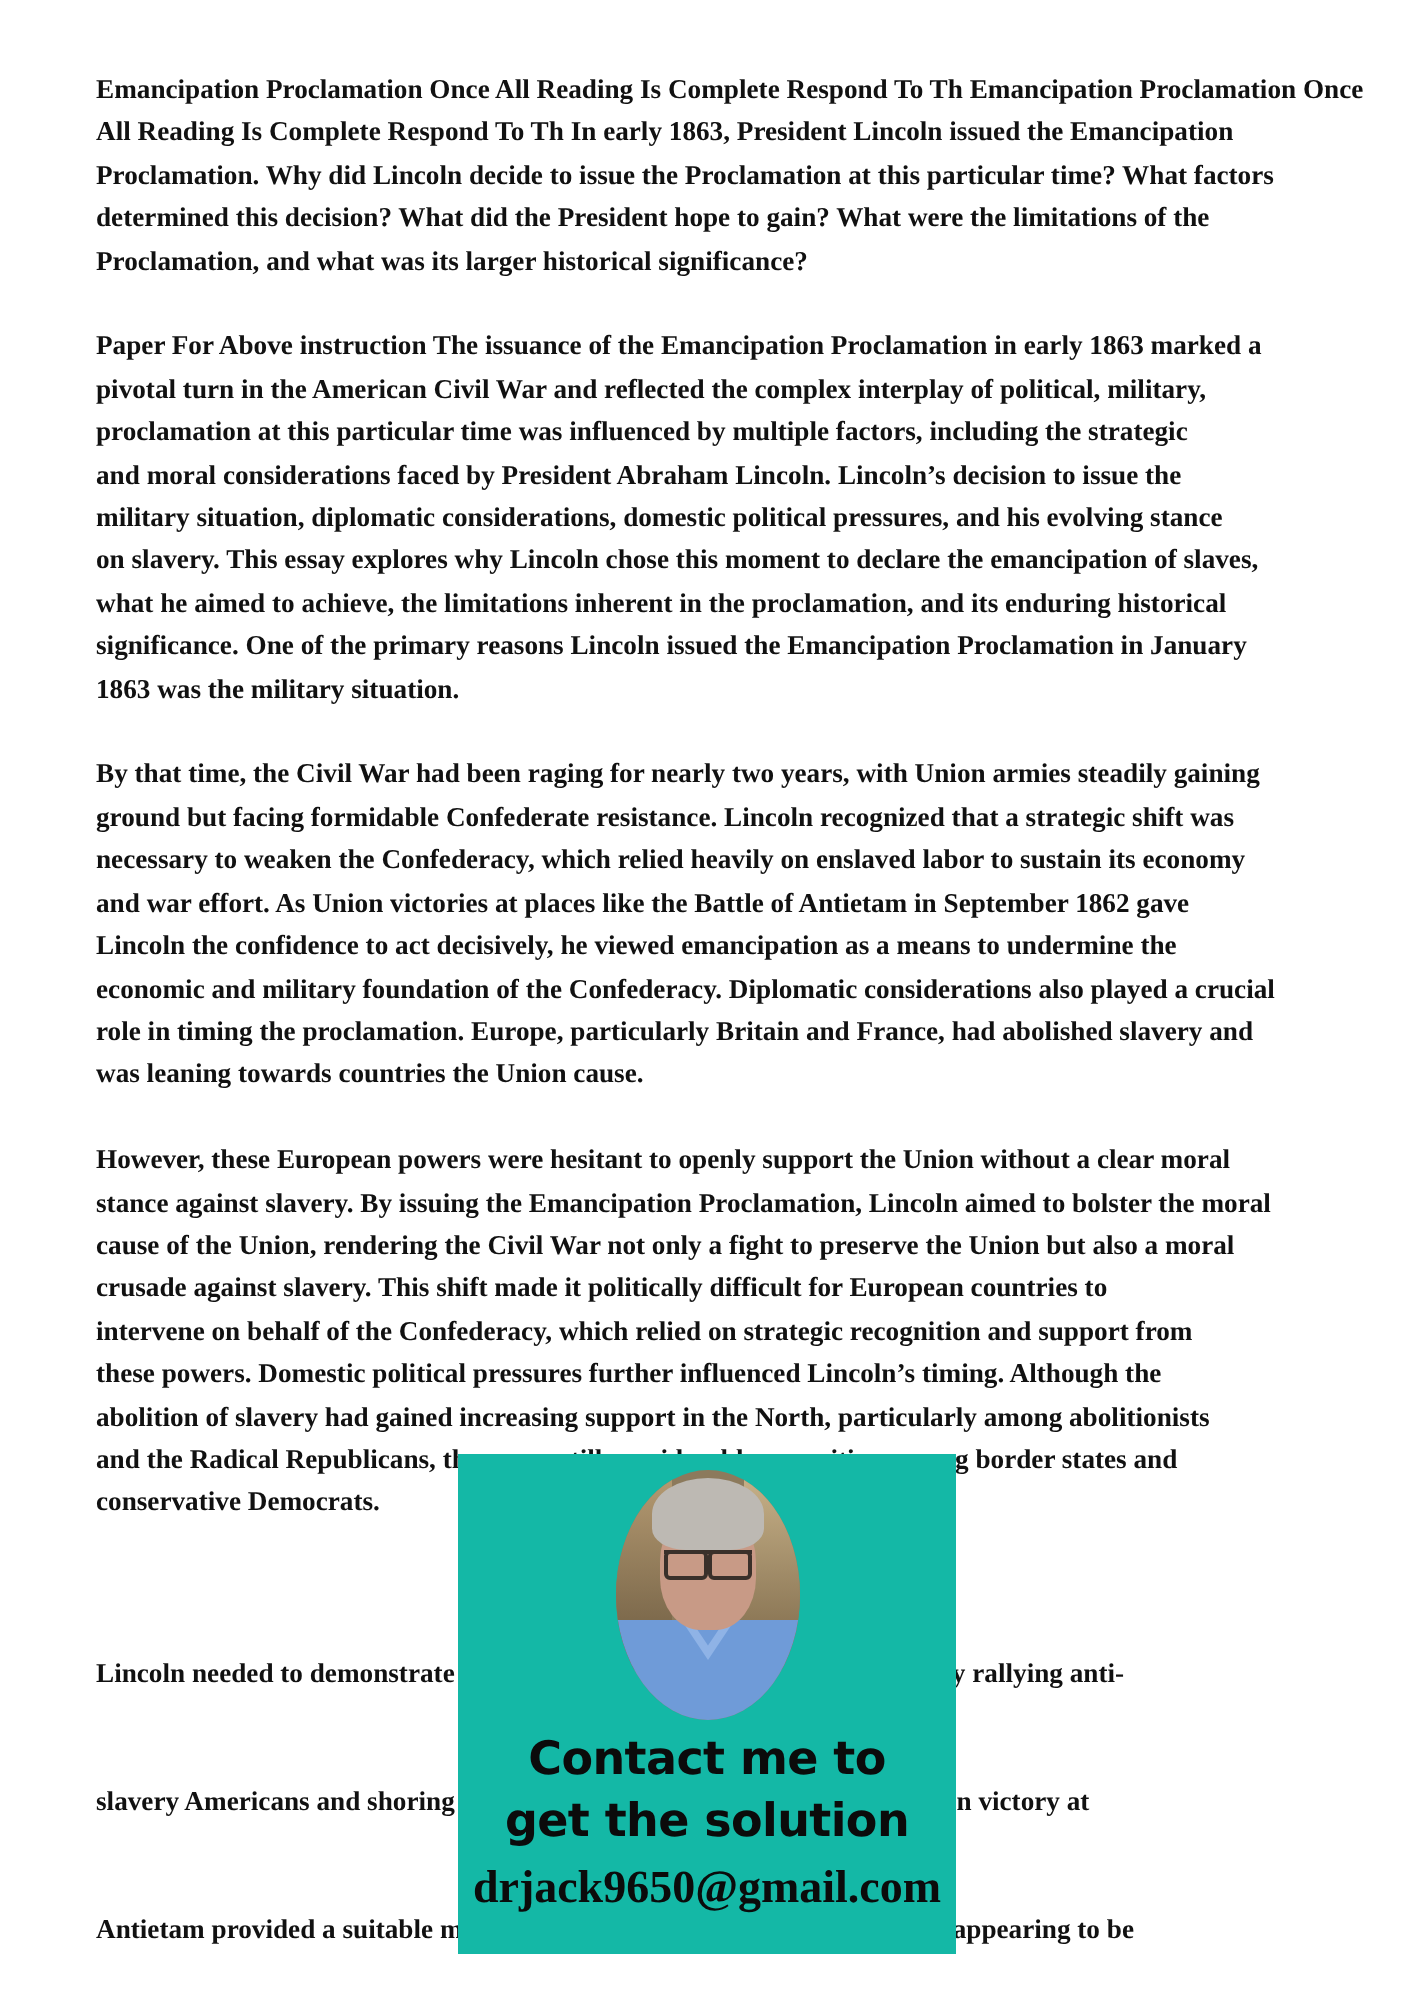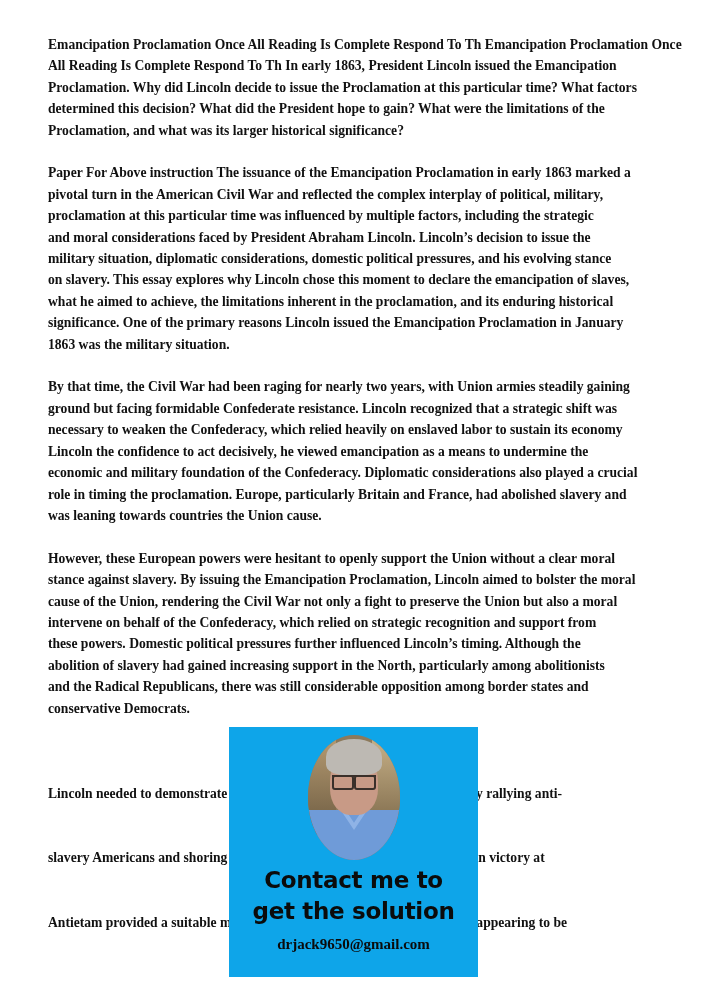--- a/index.html
+++ b/index.html
@@ -30,21 +30,21 @@
     .line {
       display: block;
       white-space: nowrap;
     }
     .promo {
       position: absolute;
       left: 229px;
       top: 727px;
       width: 249px;
       height: 250px;
-      background: #0ea5e9;
+      background: #14b8a6;
     }
     .portrait {
       position: absolute;
       left: 79px;
       top: 8px;
       width: 92px;
       height: 125px;
       border-radius: 50%;
       overflow: hidden;
       background: #8c7a5c;
@@ -102,21 +102,21 @@
       letter-spacing: -0.3px;
     }
     .promo-email {
       position: absolute;
       left: 0;
       top: 205px;
       width: 249px;
       text-align: center;
       font-family: "Liberation Serif", "DejaVu Serif", serif;
       font-weight: bold;
-      font-size: 15px;
+      font-size: 23px;
       line-height: 24px;
       color: #0b0b0b;
     }
   </style>
 </head>
 <body>
 
 <div class="page">
   <p class="para">
     <span class="line">Emancipation Proclamation Once All Reading Is Complete Respond To Th Emancipation Proclamation Once</span>
@@ -133,29 +133,31 @@
     <span class="line">military situation, diplomatic considerations, domestic political pressures, and his evolving stance</span>
     <span class="line">on slavery. This essay explores why Lincoln chose this moment to declare the emancipation of slaves,</span>
     <span class="line">what he aimed to achieve, the limitations inherent in the proclamation, and its enduring historical</span>
     <span class="line">significance. One of the primary reasons Lincoln issued the Emancipation Proclamation in January</span>
     <span class="line">1863 was the military situation.</span>
   </p>
   <p class="para">
     <span class="line">By that time, the Civil War had been raging for nearly two years, with Union armies steadily gaining</span>
     <span class="line">ground but facing formidable Confederate resistance. Lincoln recognized that a strategic shift was</span>
     <span class="line">necessary to weaken the Confederacy, which relied heavily on enslaved labor to sustain its economy</span>
+    <span class="line">and war effort. As Union victories at places like the Battle of Antietam in September 1862 gave</span>
     <span class="line">Lincoln the confidence to act decisively, he viewed emancipation as a means to undermine the</span>
     <span class="line">economic and military foundation of the Confederacy. Diplomatic considerations also played a crucial</span>
     <span class="line">role in timing the proclamation. Europe, particularly Britain and France, had abolished slavery and</span>
     <span class="line">was leaning towards countries the Union cause.</span>
   </p>
   <p class="para">
     <span class="line">However, these European powers were hesitant to openly support the Union without a clear moral</span>
     <span class="line">stance against slavery. By issuing the Emancipation Proclamation, Lincoln aimed to bolster the moral</span>
     <span class="line">cause of the Union, rendering the Civil War not only a fight to preserve the Union but also a moral</span>
+    <span class="line">crusade against slavery. This shift made it politically difficult for European countries to</span>
     <span class="line">intervene on behalf of the Confederacy, which relied on strategic recognition and support from</span>
     <span class="line">these powers. Domestic political pressures further influenced Lincoln’s timing. Although the</span>
     <span class="line">abolition of slavery had gained increasing support in the North, particularly among abolitionists</span>
     <span class="line">and the Radical Republicans, there was still considerable opposition among border states and</span>
     <span class="line">conservative Democrats.</span>
   </p>
   <p class="para" style="white-space: pre;">
     <span class="line" style="white-space: pre;">Lincoln needed to demonstrate t                                                        y, thereby rallying anti-</span>
     <span class="line" style="white-space: pre;">slavery Americans and shoring                                                          The Union victory at</span>
     <span class="line" style="white-space: pre;">Antietam provided a suitable mo                                                        without appearing to be</span>

